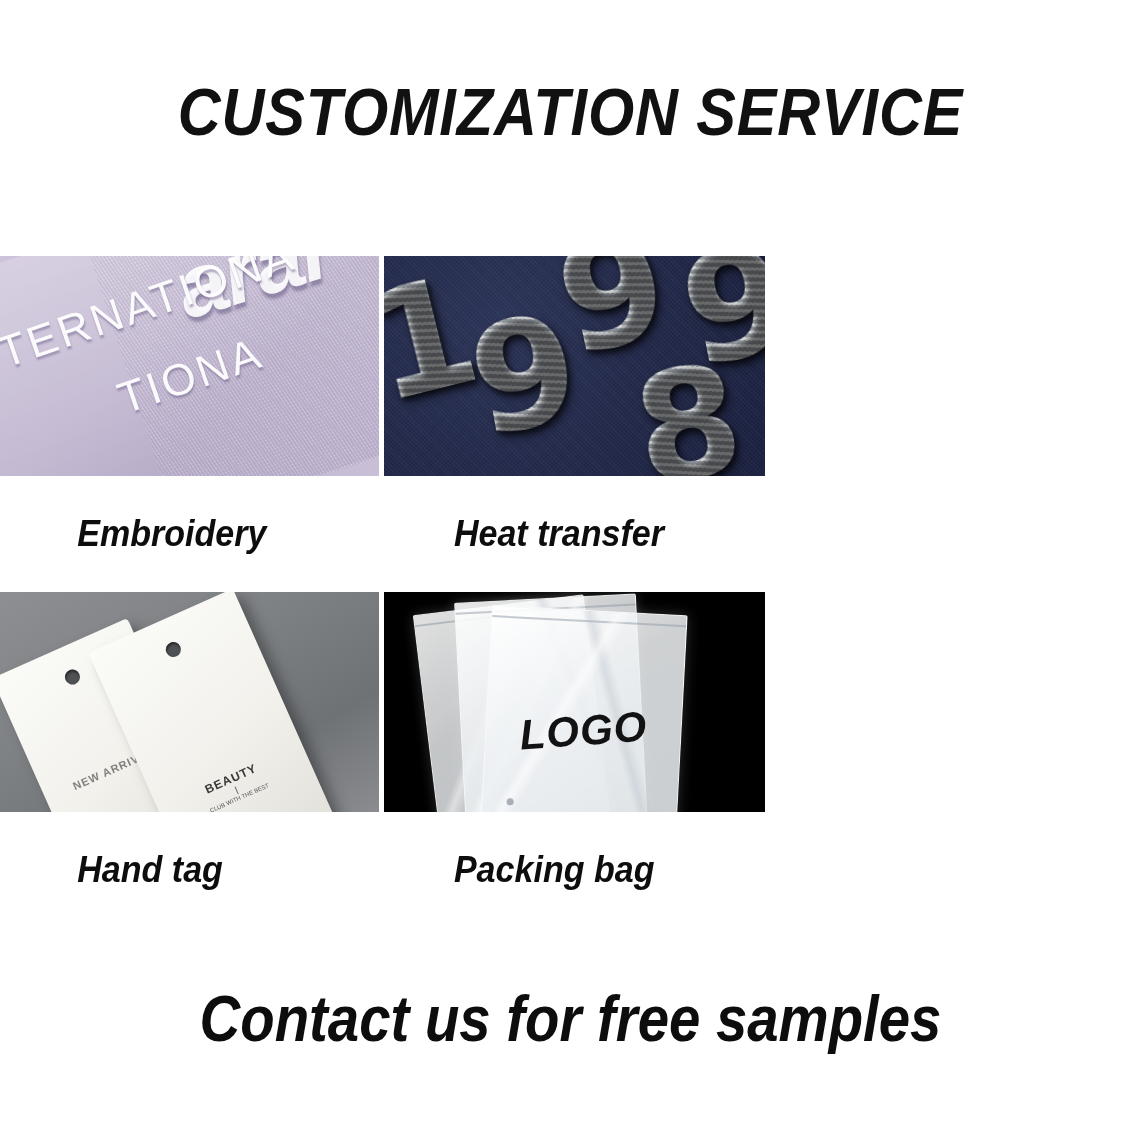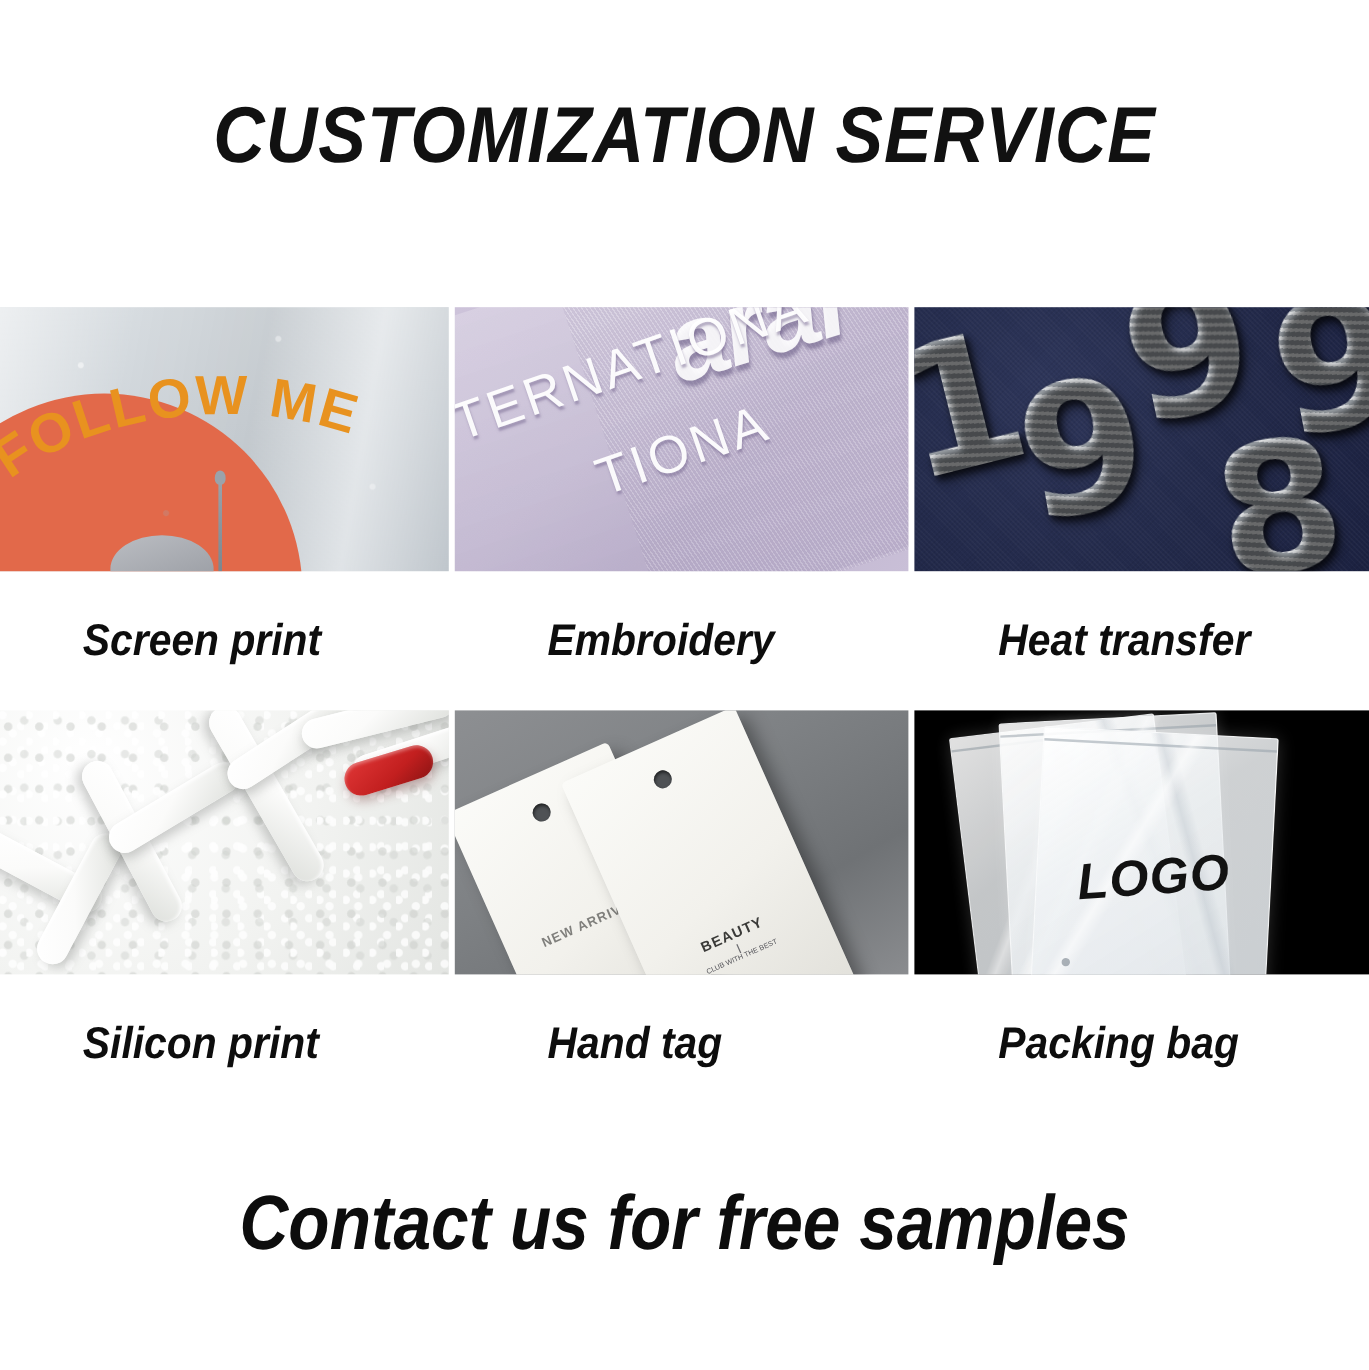--- a/index.html
+++ b/index.html
@@ -285,34 +285,20 @@
 </style>
 </head>
 <body>
 
 <div class="page-title">CUSTOMIZATION SERVICE</div>
 
 <div class="grid">
 
   <div class="grid-row row-1">
 
-    <div class="cell">
-      <div class="tile t-screen">
-        <div class="coral-disc"></div>
-        <div class="pin-blob"></div>
-        <div class="pin"></div>
-        <svg class="arc-text" viewBox="0 0 470 180">
-          <path id="arcpath" d="M 10,175 A 240,165 0 0 1 455,120" fill="none"></path>
-          <text>
-            <textPath href="#arcpath" startOffset="2%">N'T FOLLOW ME</textPath>
-          </text>
-        </svg>
-      </div>
-      <div class="caption">Screen print</div>
-    </div>
 
     <div class="cell mid">
       <div class="tile t-embro">
         <div class="band"></div>
         <div class="emb-noise"></div>
         <div class="emb-script">aral</div>
         <div class="emb-line emb-1">TERNATIONA</div>
         <div class="emb-line emb-2">TIONA</div>
       </div>
       <div class="caption">Embroidery</div>
@@ -326,35 +312,20 @@
         <div class="glyph g3">9</div>
         <div class="glyph g4">8</div>
         <div class="glyph g5">9</div>
       </div>
       <div class="caption">Heat transfer</div>
     </div>
   </div>
 
   <div class="grid-row row-2">
 
-    <div class="cell">
-      <div class="tile t-sili">
-        <div class="terry"></div>
-        <div class="sili-bar sb1"></div>
-        <div class="sili-bar sb2"></div>
-        <div class="sili-bar sb3"></div>
-        <div class="sili-bar sb4"></div>
-        <div class="sili-bar sb5"></div>
-        <div class="sili-bar sb6"></div>
-        <div class="sili-bar sb7"></div>
-        <div class="sili-bar sb8"></div>
-        <div class="sili-red"></div>
-      </div>
-      <div class="caption">Silicon print</div>
-    </div>
 
     <div class="cell mid">
       <div class="tile t-tag">
         <div class="tag tag-a">
           <div class="hole"></div>
           <div class="tag-label">NEW ARRIVAL</div>
         </div>
         <div class="tag tag-b">
           <div class="hole"></div>
           <div class="tag-label main">BEAUTY</div>

